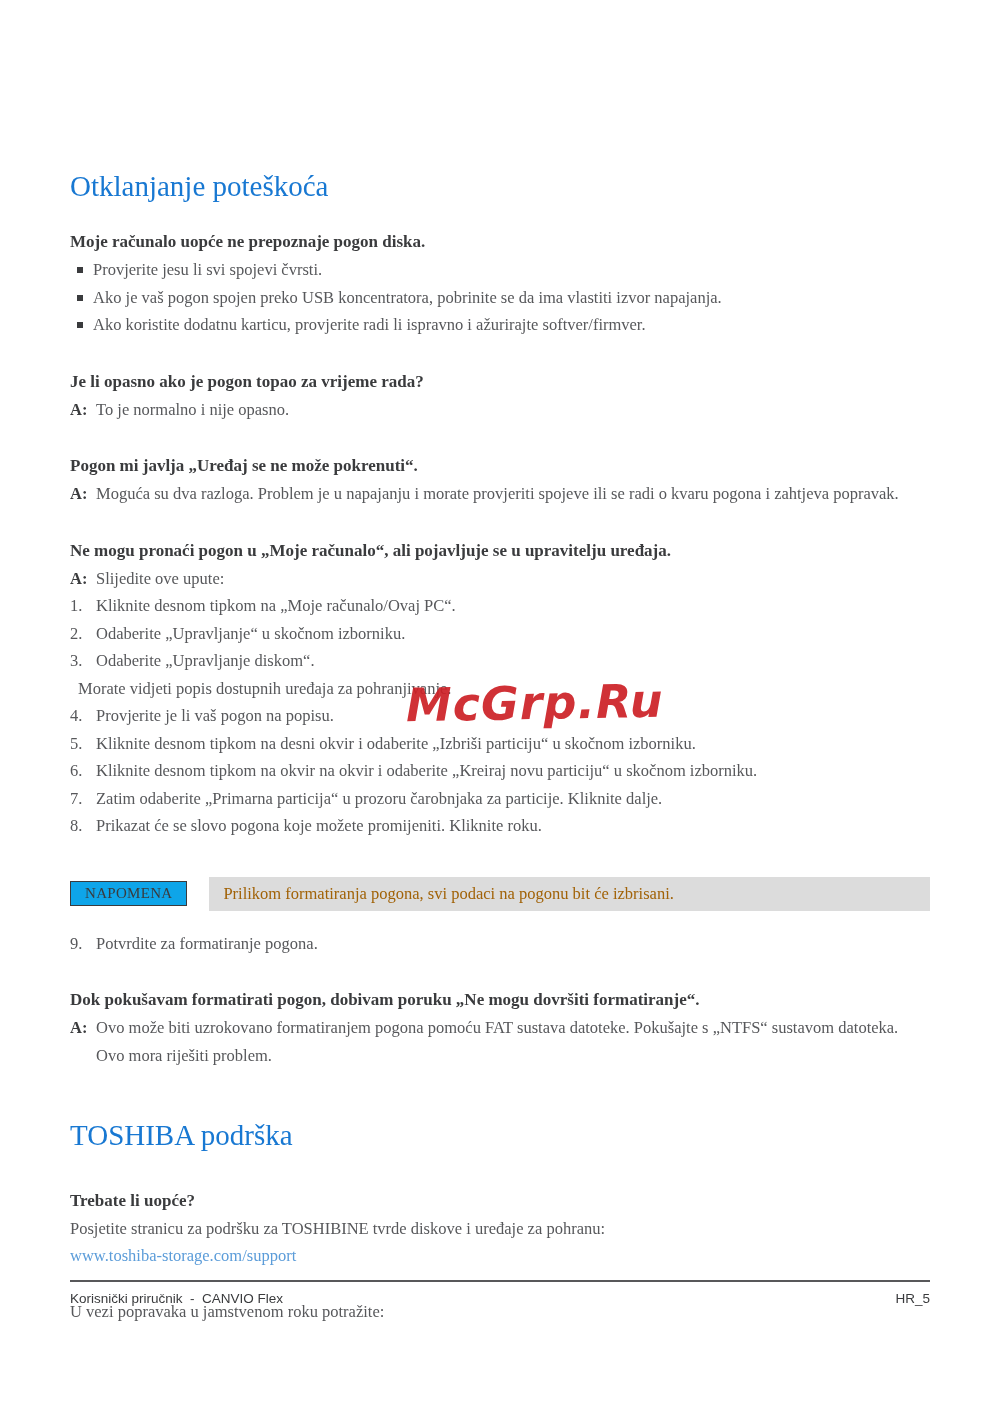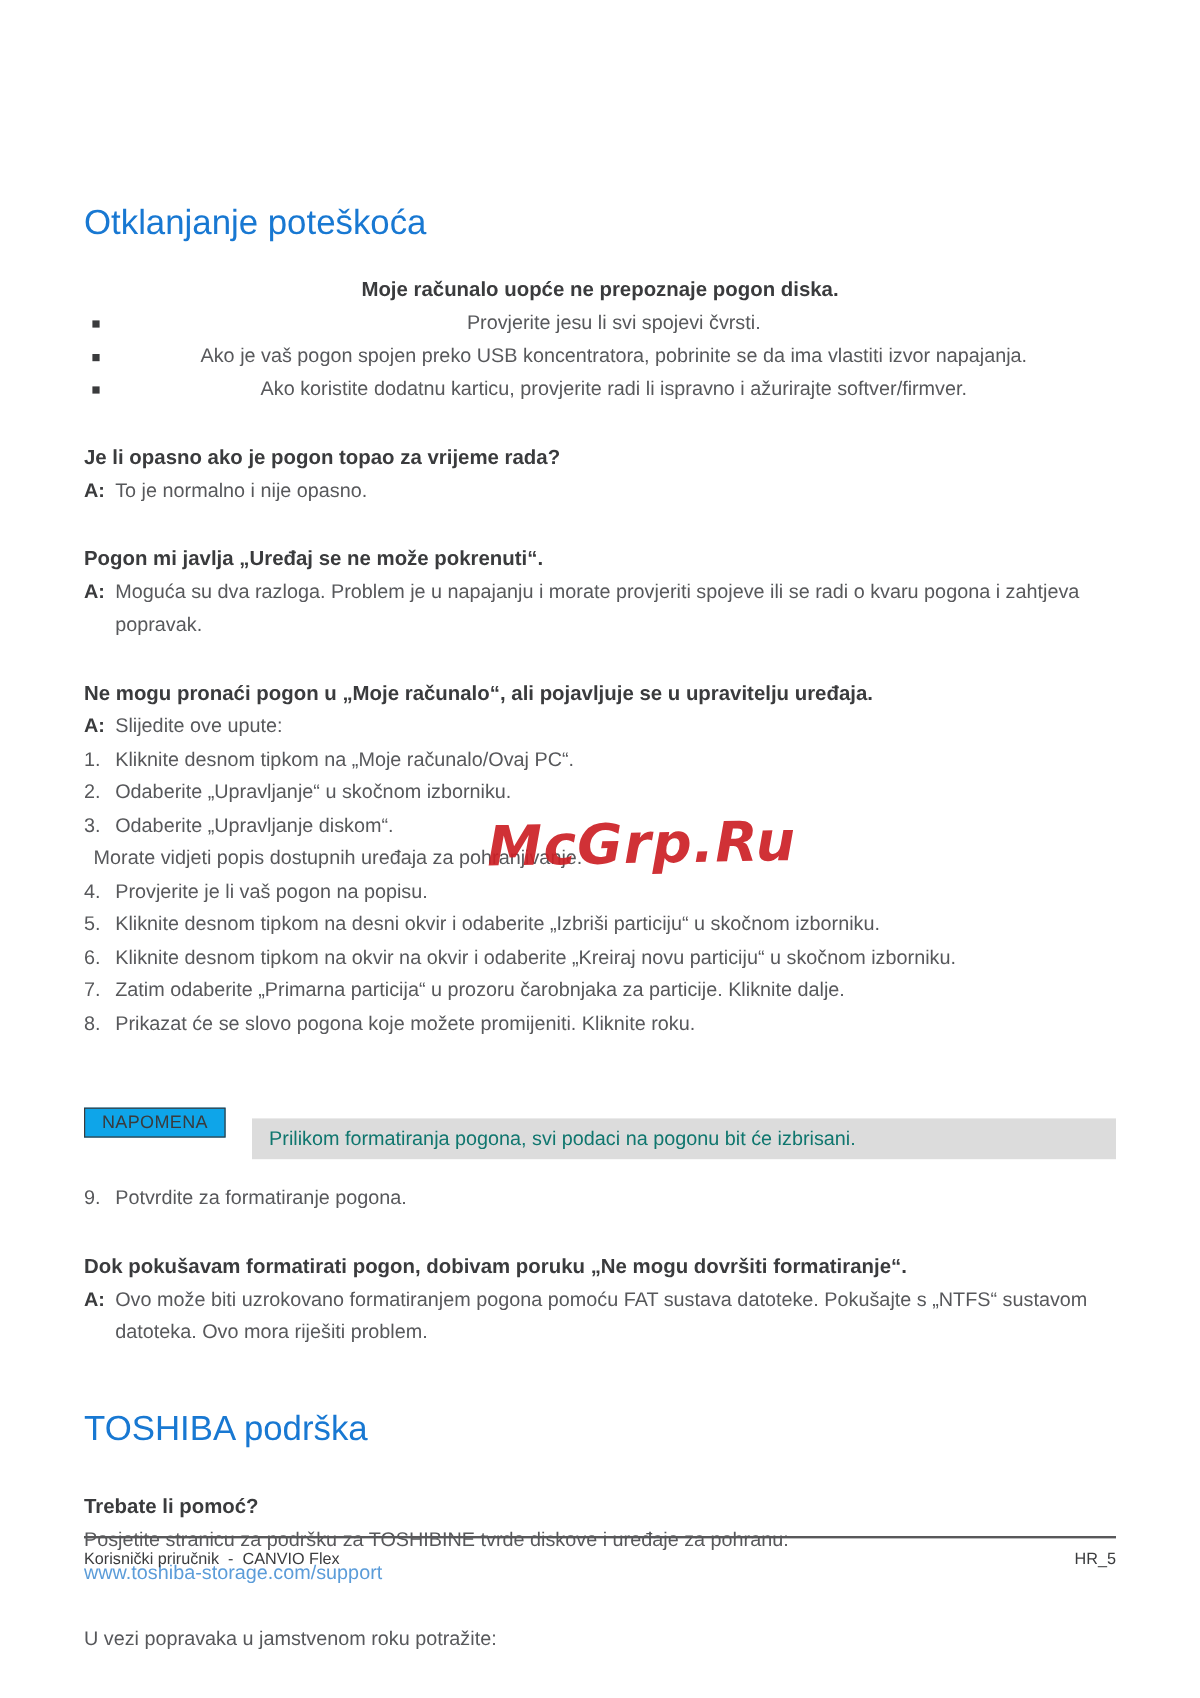--- a/index.html
+++ b/index.html
@@ -8,28 +8,29 @@
     width: 1000px; height: 1415px;
     position: relative;
     font-family: "Liberation Sans", "DejaVu Sans", sans-serif;
     color: #57585b;
     overflow: hidden;
   }
   .page {
     position: absolute; top: 0; left: 0;
     width: 1000px; height: 1236px;
     padding: 168px 70px 0 70px;
+    font-family: Liberation Serif, serif;
   }
   .doc-title {
     font-size: 29px; font-weight: normal;
     color: #1878d2; line-height: 1.25;
     margin-bottom: 24px;
   }
   .q-block { margin-top: 29px; }
-  .q-block.first { margin-top: 0; text-align: center; }
+  .q-block.first { margin-top: 0; }
   .q-heading {
     font-size: 17px; font-weight: bold; color: #3a3b3d;
     line-height: 27px; margin-bottom: 1px;
   }
   .body-line { font-size: 16.5px; line-height: 27.5px; color: #57585b; }
   .bullet-row { display: flex; align-items: flex-start; }
   .bullet-glyph {
     width: 6px; height: 6px; background: #3a3b3d;
     margin: 11px 10px 0 7px; flex: 0 0 auto;
   }
@@ -51,22 +52,22 @@
   .note-label-box {
     border: 1px solid #3a3b3d; background: #0ea5e9;
     padding: 3px 14px; align-self: center;
     font-size: 15px; color: #3a3b3d;
     letter-spacing: 0.3px;
   }
   .note-bar {
     flex: 1; margin-left: 22px;
     background: #dcdcdc;
     padding: 5px 14px;
-    font-size: 16.5px; line-height: 24px; color: #0f766e;
-    display: flex; align-items: center; margin-top: 28px;
+    font-size: 16.5px; line-height: 24px; color: #a16207;
+    display: flex; align-items: center;
   }
   .support-title {
     font-size: 29px; font-weight: normal;
     color: #1878d2; line-height: 1.25;
     margin-top: 48px; margin-bottom: 33px;
   }
   .link {
     color: #5b9cd9; text-decoration: none;
     font-size: 16.5px; line-height: 27.5px;
     display: inline-block;
@@ -191,21 +192,21 @@
     <div class="q-heading">Dok pokušavam formatirati pogon, dobivam poruku „Ne mogu dovršiti formatiranje“.</div>
     <div class="answer-row">
       <span class="answer-label">A:</span>
       <span class="body-line answer-text">Ovo može biti uzrokovano formatiranjem pogona pomoću FAT sustava datoteke. Pokušajte s „NTFS“ sustavom datoteka. Ovo mora riješiti problem.</span>
     </div>
   </div>
 
   
   <h1 class="support-title">TOSHIBA podrška</h1>
 
-  <div class="q-heading">Trebate li pomoć?</div>
+  <div class="q-heading">Trebate li uopće?</div>
   <div class="body-line">Posjetite stranicu za podršku za TOSHIBINE tvrde diskove i uređaje za pohranu:</div>
   <a class="link" href="#">www.toshiba-storage.com/support</a>
 
   <div class="spacer-28"></div>
 
   <div class="body-line">U vezi popravaka u jamstvenom roku potražite:</div>
 
 </div>
 
 <div class="watermark">McGrp.Ru</div>

